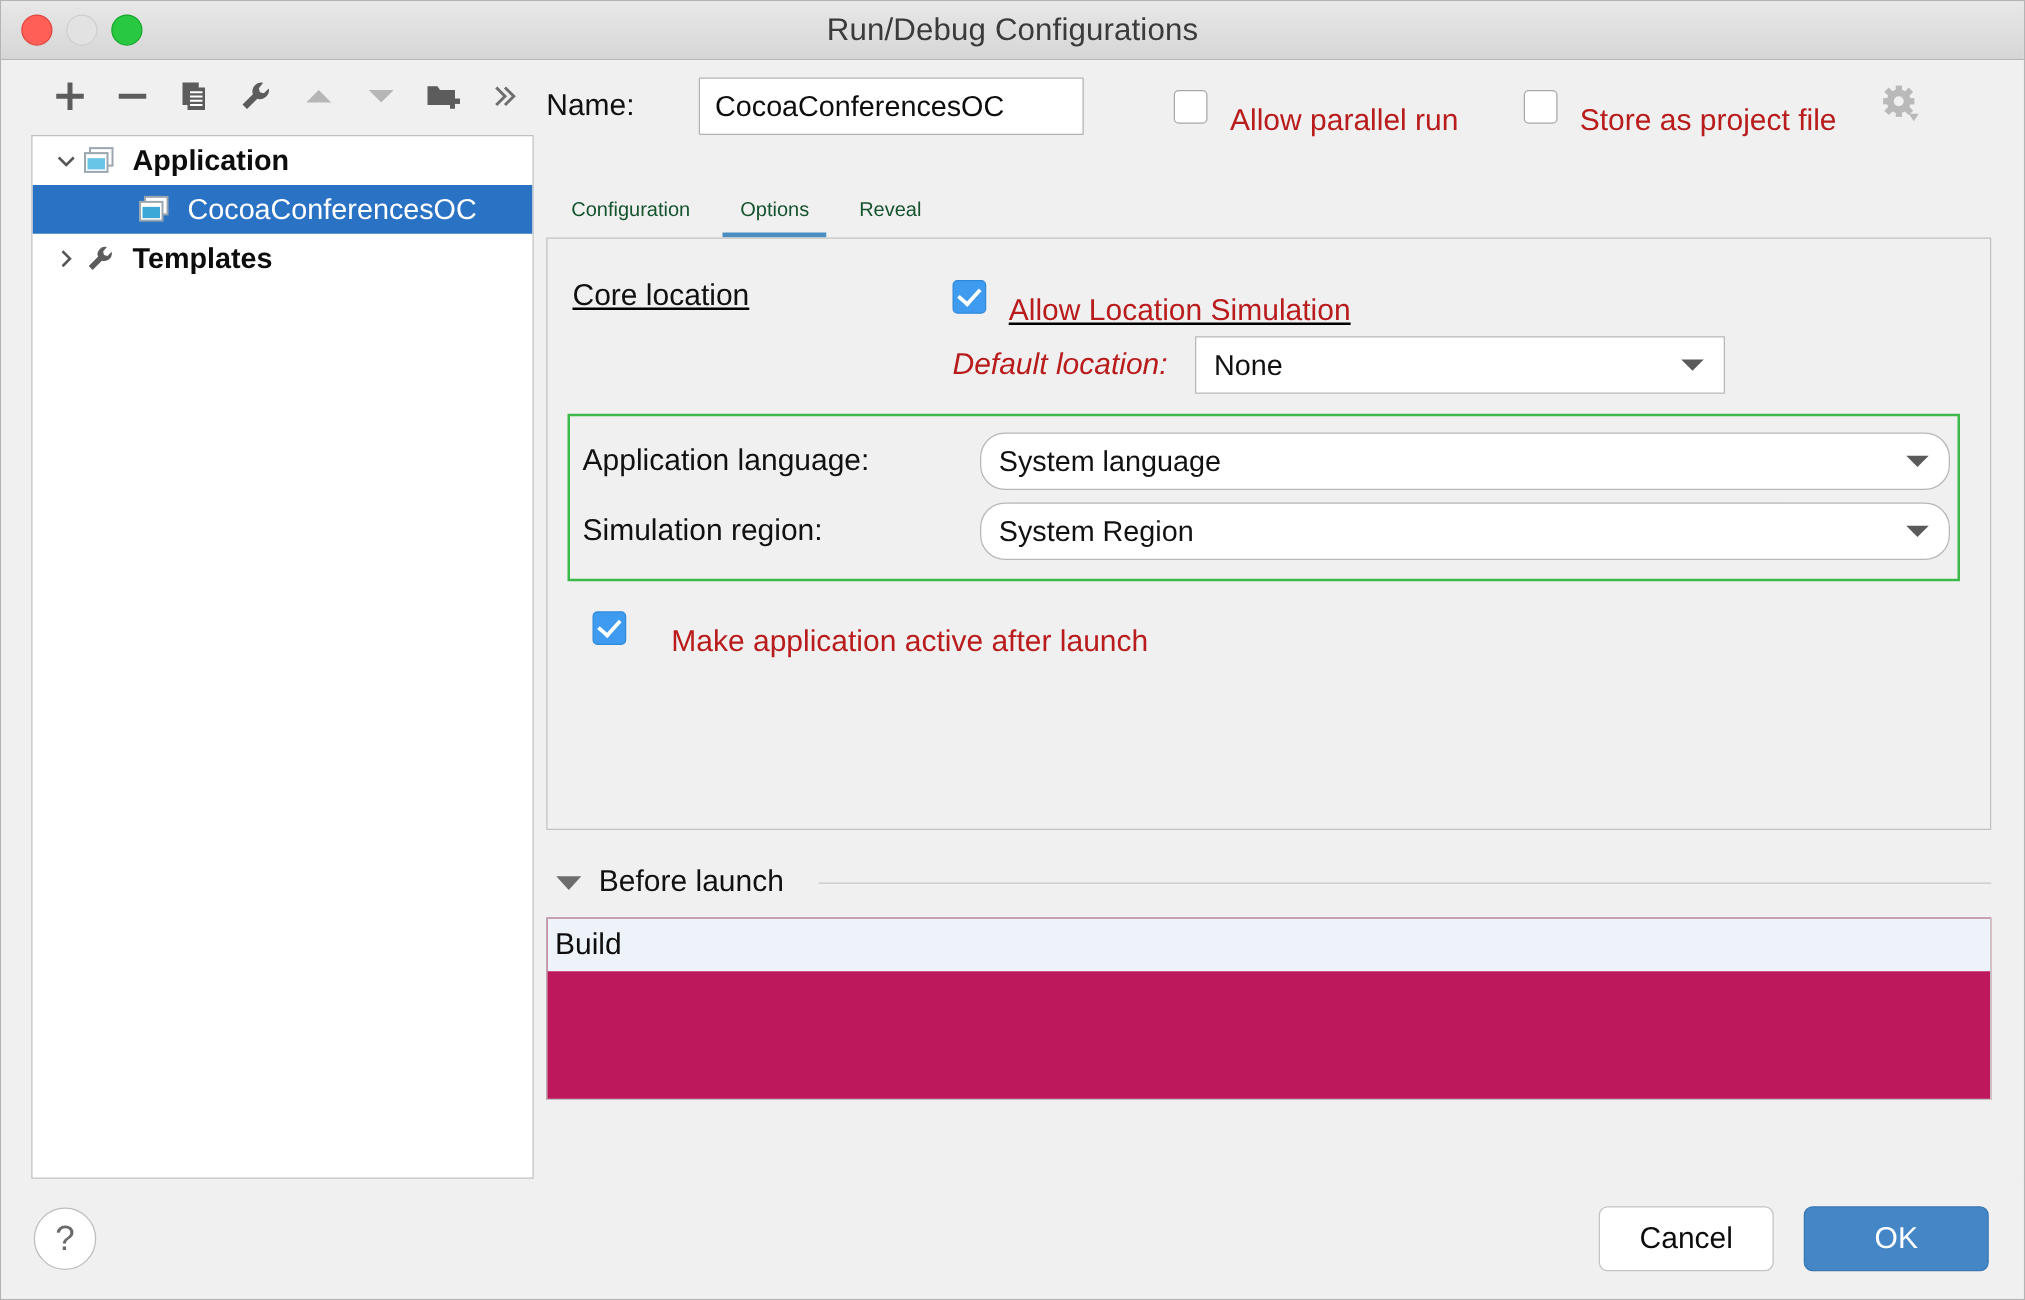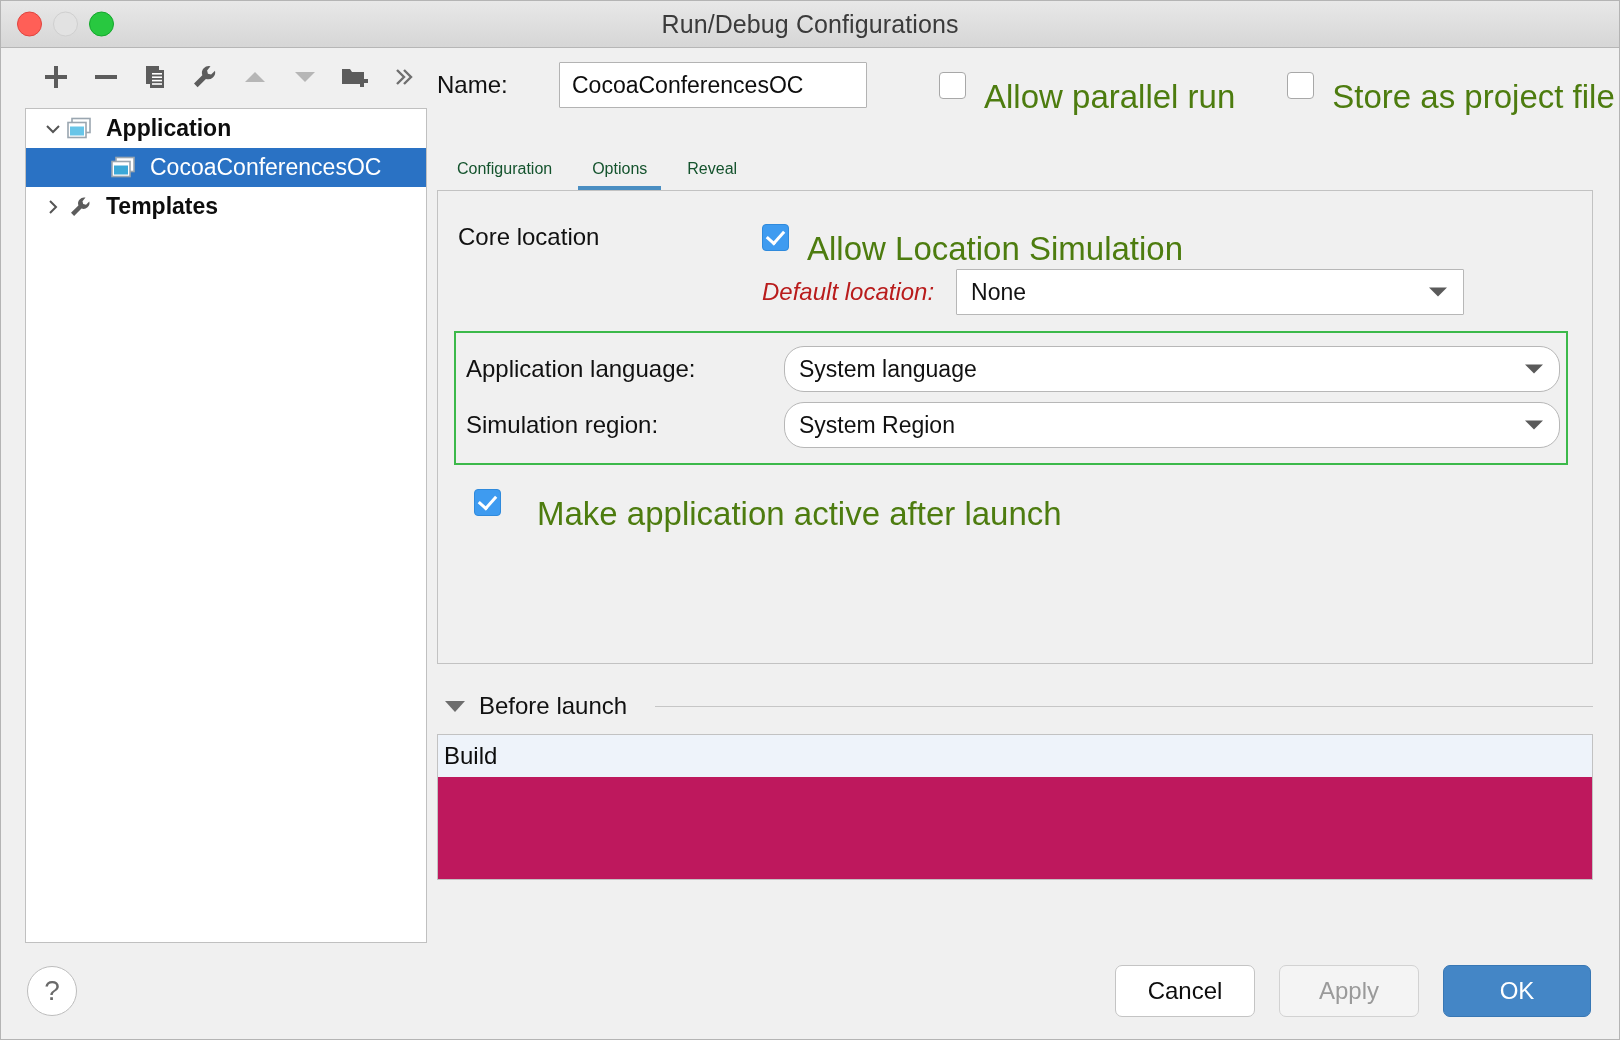--- a/index.html
+++ b/index.html
@@ -205,22 +205,22 @@
   .check.checked::after {
     content: "";
     display: block;
     width: 8px;
     height: 14px;
     border: solid #ffffff;
     border-width: 0 3px 3px 0;
     transform: translateY(-2px) rotate(42deg);
   }
   .cb-text {
-    font-size: 33px;
-    color: #4d7c0f;
+    font-size: 24px;
+    color: #b91c1c;
     white-space: nowrap;
     margin-top: 24px;
   }
   .gear-wrap {
     margin-left: 16px;
     display: flex;
     align-items: center;
     color: #b9b9b9;
   }
 
@@ -260,20 +260,21 @@
     box-sizing: border-box;
     padding: 22px 24px 0 16px;
     position: relative;
   }
 
   .corelocation-row {
     display: flex;
     align-items: center;
     height: 48px;
     padding-left: 4px;
+    text-decoration: underline;
   }
   .corelocation-label {
     font-size: 24px;
     color: #111;
     width: 304px;
     flex: 0 0 304px;
   }
   .inline-check {
     display: flex;
     align-items: center;
@@ -316,21 +317,21 @@
     position: absolute;
     right: 16px;
     top: 50%;
     transform: translateY(-50%);
     width: 0;
     height: 0;
     border-left: 9px solid transparent;
     border-right: 9px solid transparent;
     border-top: 9px solid #5a5a5a;
   }
-  .combo.defloc { width: 508px; }
+  .combo.defloc { width: 424px; }
 
   .green-group {
     margin-top: 8px;
     border: 2px solid #3cb94a;
     box-sizing: border-box;
     padding: 8px 6px 10px 10px;
     background: transparent;
   }
   .lang-row, .region-row {
     display: flex;
@@ -685,17 +686,16 @@
         </div>
       </div>
 
     </div>
   </div>
 
   <div class="footer">
     <div class="help-btn">?</div>
     <div class="footer-spacer"></div>
     <div class="btn cancel">Cancel</div>
-    <div class="btn apply">Apply</div>
     <div class="btn ok">OK</div>
   </div>
 
 </div>
 
 </body></html>

